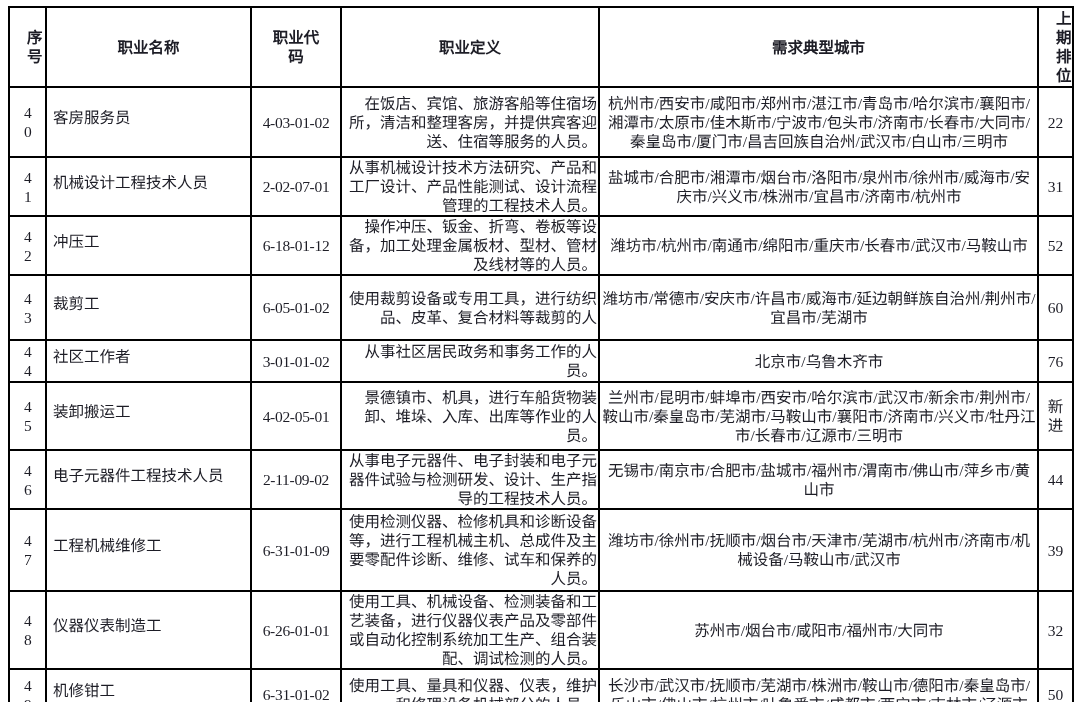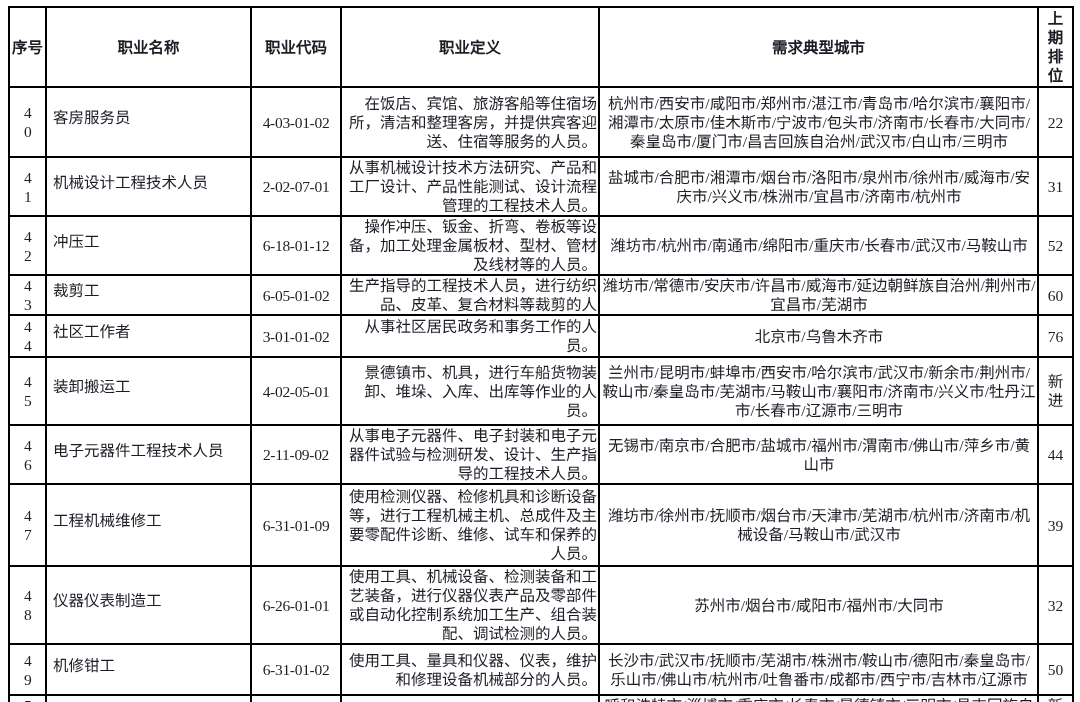--- a/index.html
+++ b/index.html
@@ -33,21 +33,21 @@
     color: #1d1d26;
     box-sizing: border-box;
     overflow: hidden;
     word-break: break-all;
   }
   th.hdr {
     font-weight: bold;
     font-size: 16.5px;
     text-align: center;
     vertical-align: middle;
-    padding: 1px 2px;
+    padding: 1px 17px;
   }
   td.c-no   { text-align: center; vertical-align: middle; padding: 0 14px; }
   td.c-name { text-align: left;   vertical-align: middle; padding: 0 4px 9px 6px; }
   td.c-code { text-align: center; vertical-align: middle; padding: 0 1px; letter-spacing: -0.3px; margin-top: 12px; }
   td.c-def  { text-align: right;   vertical-align: middle; padding: 0 1px 0 2px; }
   td.c-city { text-align: center;   vertical-align: middle; padding: 0 1px 0 2px; }
   td.c-rank { text-align: center; vertical-align: middle; padding: 0 8px; }
 </style>
 </head>
 <body>
@@ -90,25 +90,25 @@
         <td class="c-rank">31</td>
       </tr>
       <tr style="height:58px">
         <td class="c-no">42</td>
         <td class="c-name">冲压工</td>
         <td class="c-code">6-18-01-12</td>
         <td class="c-def">操作冲压、钣金、折弯、卷板等设备，加工处理金属板材、型材、管材及线材等的人员。</td>
         <td class="c-city">潍坊市/杭州市/南通市/绵阳市/重庆市/长春市/武汉市/马鞍山市</td>
         <td class="c-rank">52</td>
       </tr>
-      <tr style="height:40px">
+      <tr style="height:65px">
         <td class="c-no">43</td>
         <td class="c-name">裁剪工</td>
         <td class="c-code">6-05-01-02</td>
-        <td class="c-def">生产指导的工程技术人员，进行纺织品、皮革、复合材料等裁剪的人</td>
+        <td class="c-def">使用裁剪设备或专用工具，进行纺织品、皮革、复合材料等裁剪的人</td>
         <td class="c-city">潍坊市/常德市/安庆市/许昌市/威海市/延边朝鲜族自治州/荆州市/宜昌市/芜湖市</td>
         <td class="c-rank">60</td>
       </tr>
       <tr style="height:42px">
         <td class="c-no">44</td>
         <td class="c-name">社区工作者</td>
         <td class="c-code">3-01-01-02</td>
         <td class="c-def">从事社区居民政务和事务工作的人员。</td>
         <td class="c-city">北京市/乌鲁木齐市</td>
         <td class="c-rank">76</td>

